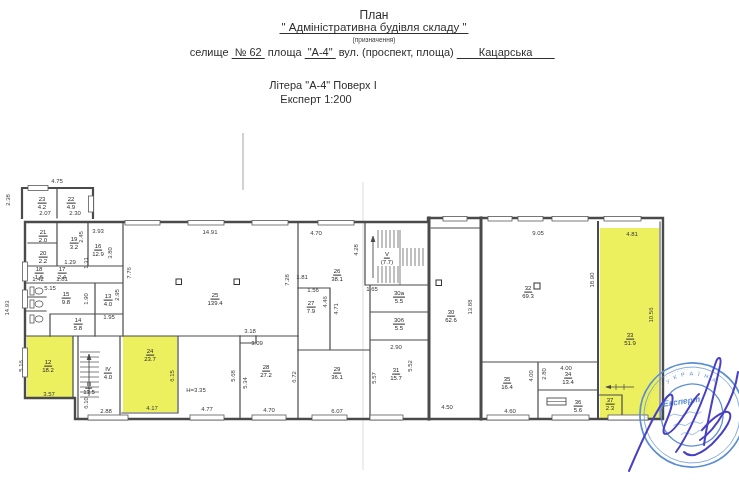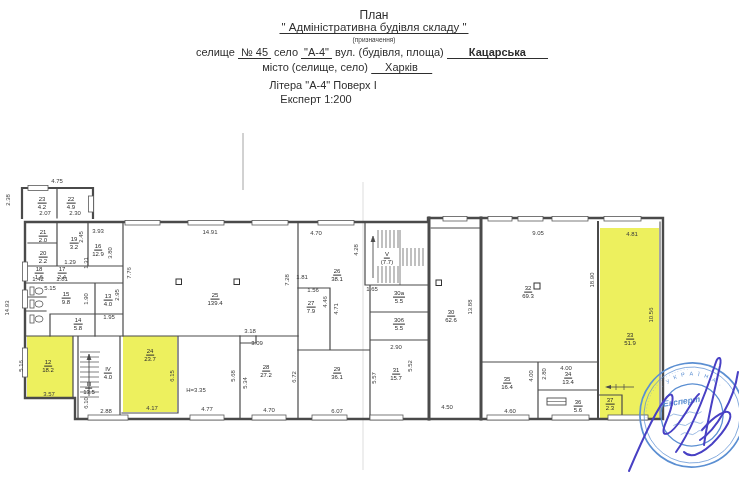--- a/index.html
+++ b/index.html
@@ -5,21 +5,21 @@
   html,body{margin:0;padding:0;background:#fff;}
   .page{position:relative;width:739px;height:480px;background:#fff;overflow:hidden;
         font-family:"Liberation Sans",sans-serif;color:#2e2e2e;}
   .h-line{position:absolute;transform:translateX(-50%);white-space:nowrap;}
   .t1{font-size:12px;}
   .t2{font-size:11.5px;}
   .t2 .ul{border-bottom:1px solid #2e2e2e;padding:0 2px;}
   .note{font-size:6.5px;color:#3a3a3a;}
   .t4{font-size:11px;}
   .uv{border-bottom:1px solid #2e2e2e;padding:0 3px;}
-  .fill{border-bottom:1px solid #2e2e2e;padding:0 22px;font-weight:bold;}
+  .fill{border-bottom:1px solid #2e2e2e;padding:0 22px;}
   .fill2{border-bottom:1px solid #2e2e2e;padding:0 14px;}
   svg.plan{position:absolute;left:0;top:0;}
   .dim{position:absolute;transform:translate(-50%,-50%);font-size:6px;color:#3c3c3c;
        white-space:nowrap;line-height:1;}
   .dim.v{transform:translate(-50%,-50%) rotate(-90deg);}
   .rl{position:absolute;transform:translate(-50%,-50%);text-align:center;font-size:6px;
       line-height:1.15;color:#2d2d2d;}
   .rl .n{display:inline-block;border-bottom:0.8px solid #2d2d2d;padding:0 1px;}
   .rl .a{display:block;}
 </style>
@@ -160,29 +160,25 @@
       <path d="M700,440 C716,430 734,400 738,372"></path>
       <path d="M702,430 C730,398 744,412 712,444 C700,455 690,458 684,452"></path>
     </g>
   </svg>
 
   <div class="h-line t1" style="left:374px;top:8px">План</div>
   <div class="h-line t2" style="left:374px;top:21px"><span class="ul">" Адміністративна будівля складу "</span></div>
   <div class="h-line note" style="left:374px;top:36px">(призначення)</div>
   <div class="h-line t4" style="left:372px;top:46px">
     <span>селище</span>
-    <span class="uv">№ 45</span>
-    <span>село</span>
+    <span class="uv">№ 62</span>
+    <span>площа</span>
     <span class="uv">"А-4"</span>
-    <span>вул. (будівля, площа)</span>
+    <span>вул. (проспект, площа)</span>
     <span class="fill">Кацарська</span>
-  </div>
-  <div class="h-line t4" style="left:347px;top:61px">
-    <span>місто (селище, село)</span>
-    <span class="fill2">Харків</span>
   </div>
   <div class="h-line t4" style="left:323px;top:79px">Літера "А-4" Поверх I</div>
   <div class="h-line t4" style="left:316px;top:93px">Експерт 1:200</div>
 
   <div class="rl" style="left:42px;top:203px"><span class="n">23</span><span class="a">4.2</span></div>
   <div class="rl" style="left:71px;top:203px"><span class="n">22</span><span class="a">4.9</span></div>
   <div class="rl" style="left:43px;top:236px"><span class="n">21</span><span class="a">2.0</span></div>
   <div class="rl" style="left:74px;top:243px"><span class="n">19</span><span class="a">3.2</span></div>
   <div class="rl" style="left:43px;top:257px"><span class="n">20</span><span class="a">2.2</span></div>
   <div class="rl" style="left:98px;top:250px"><span class="n">16</span><span class="a">12.9</span></div>

